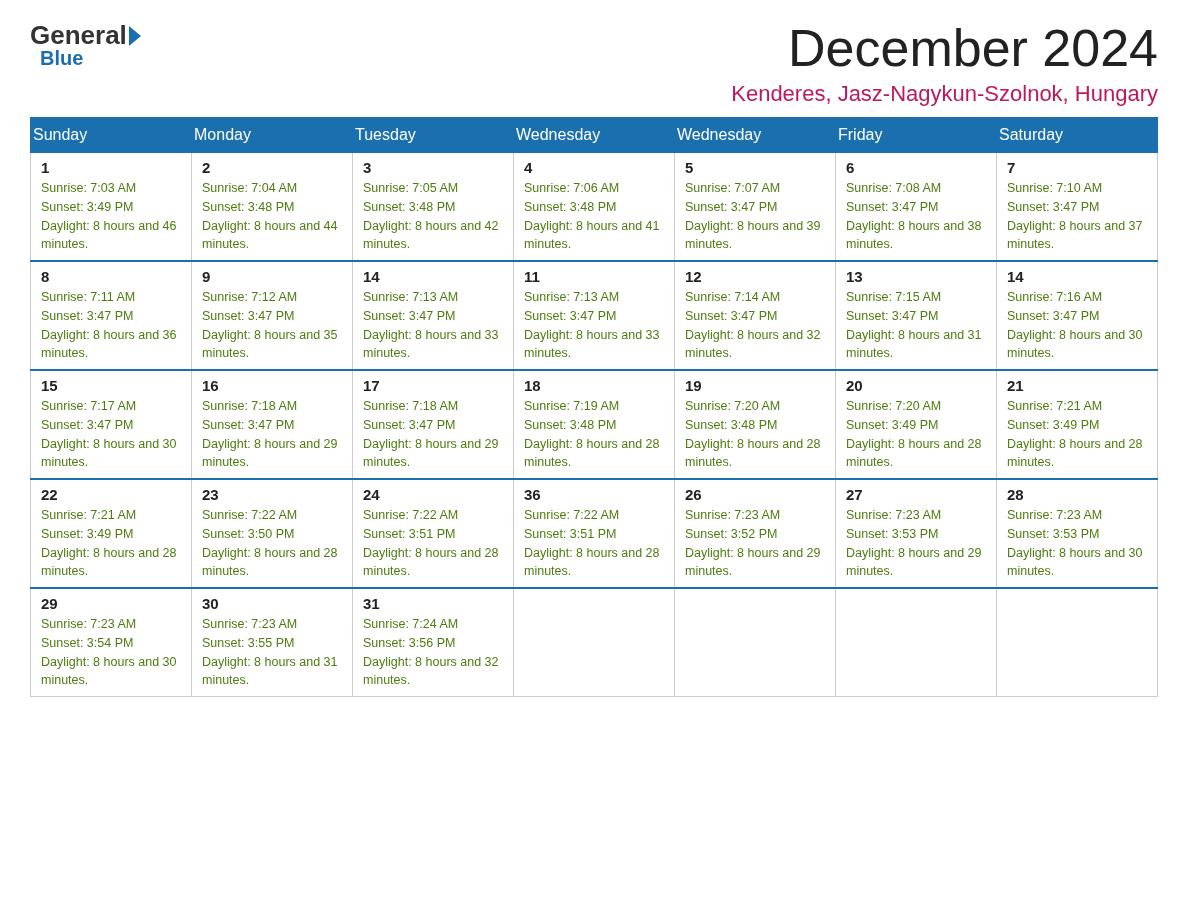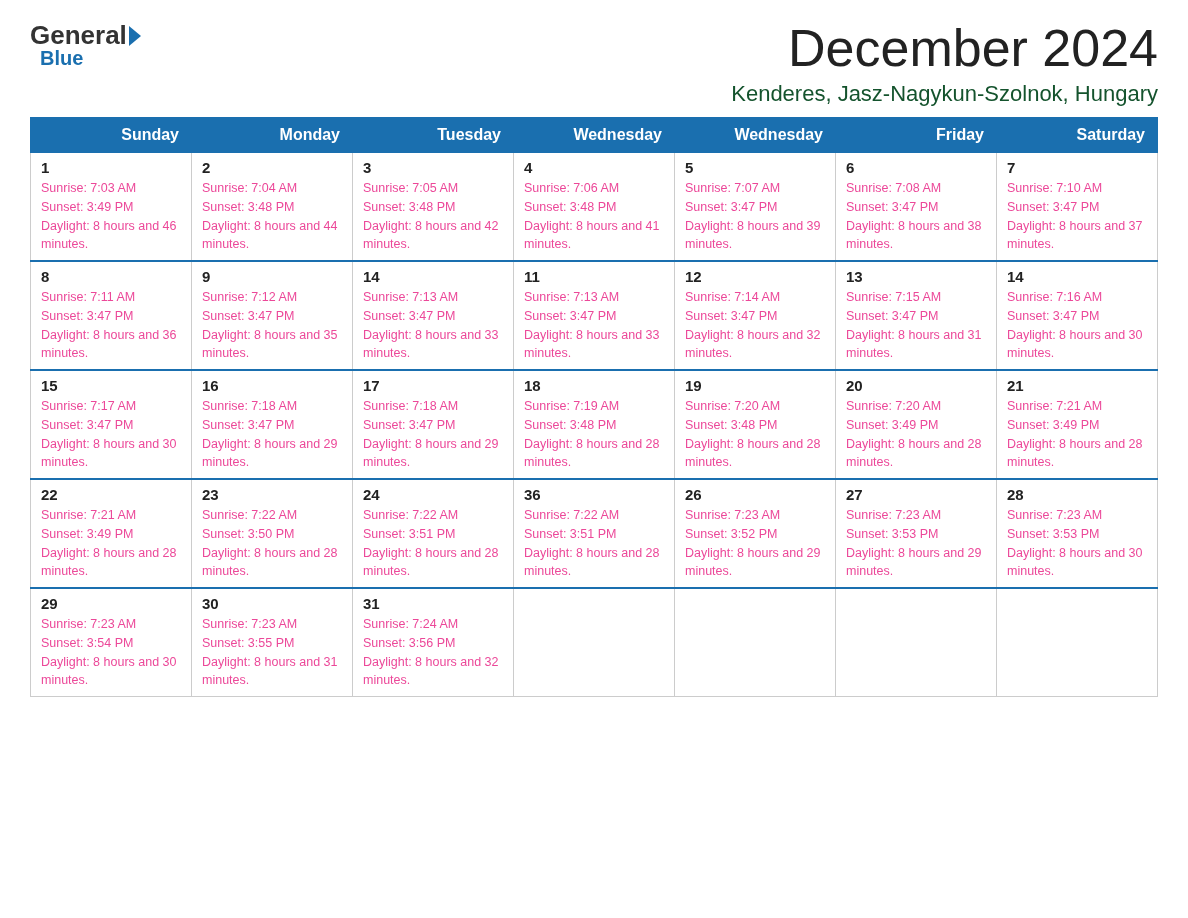--- a/index.html
+++ b/index.html
@@ -49,56 +49,56 @@
       text-align: right;
     }
     .month-title {
       font-size: 52px;
       font-weight: normal;
       color: #222;
       line-height: 1.1;
     }
     .location-title {
       font-size: 22px;
-      color: #14532d;
+      color: #be185d;
       margin-top: 4px;
     }
     table {
       width: 100%;
       border-collapse: collapse;
       margin-top: 10px;
     }
     thead tr th {
       background: #1a6faf;
       color: #fff;
       font-size: 16px;
-      font-weight: bold;
-      padding: 8px 12px;
-      text-align: right;
+      font-weight: normal;
+      padding: 8px 2px;
+      text-align: left;
       border: 1px solid #1a6faf;
     }
     tbody tr td {
       vertical-align: top;
       padding: 6px 10px;
       border: 1px solid #ccc;
       font-size: 13px;
       color: #333;
       width: 14.28%;
       min-height: 90px;
     }
     tbody tr td .day-num {
       font-size: 15px;
       font-weight: bold;
       color: #222;
       display: block;
       margin-bottom: 3px;
     }
     tbody tr td .day-info {
       font-size: 12.5px;
-      color: #ec4899;
+      color: #4d7c0f;
       line-height: 1.5;
     }
     tbody tr:not(:last-child) td {
       border-bottom: 2px solid #1a6faf;
     }
     tbody tr td:empty {
       background: #fff;
     }
   </style>
 </head>

